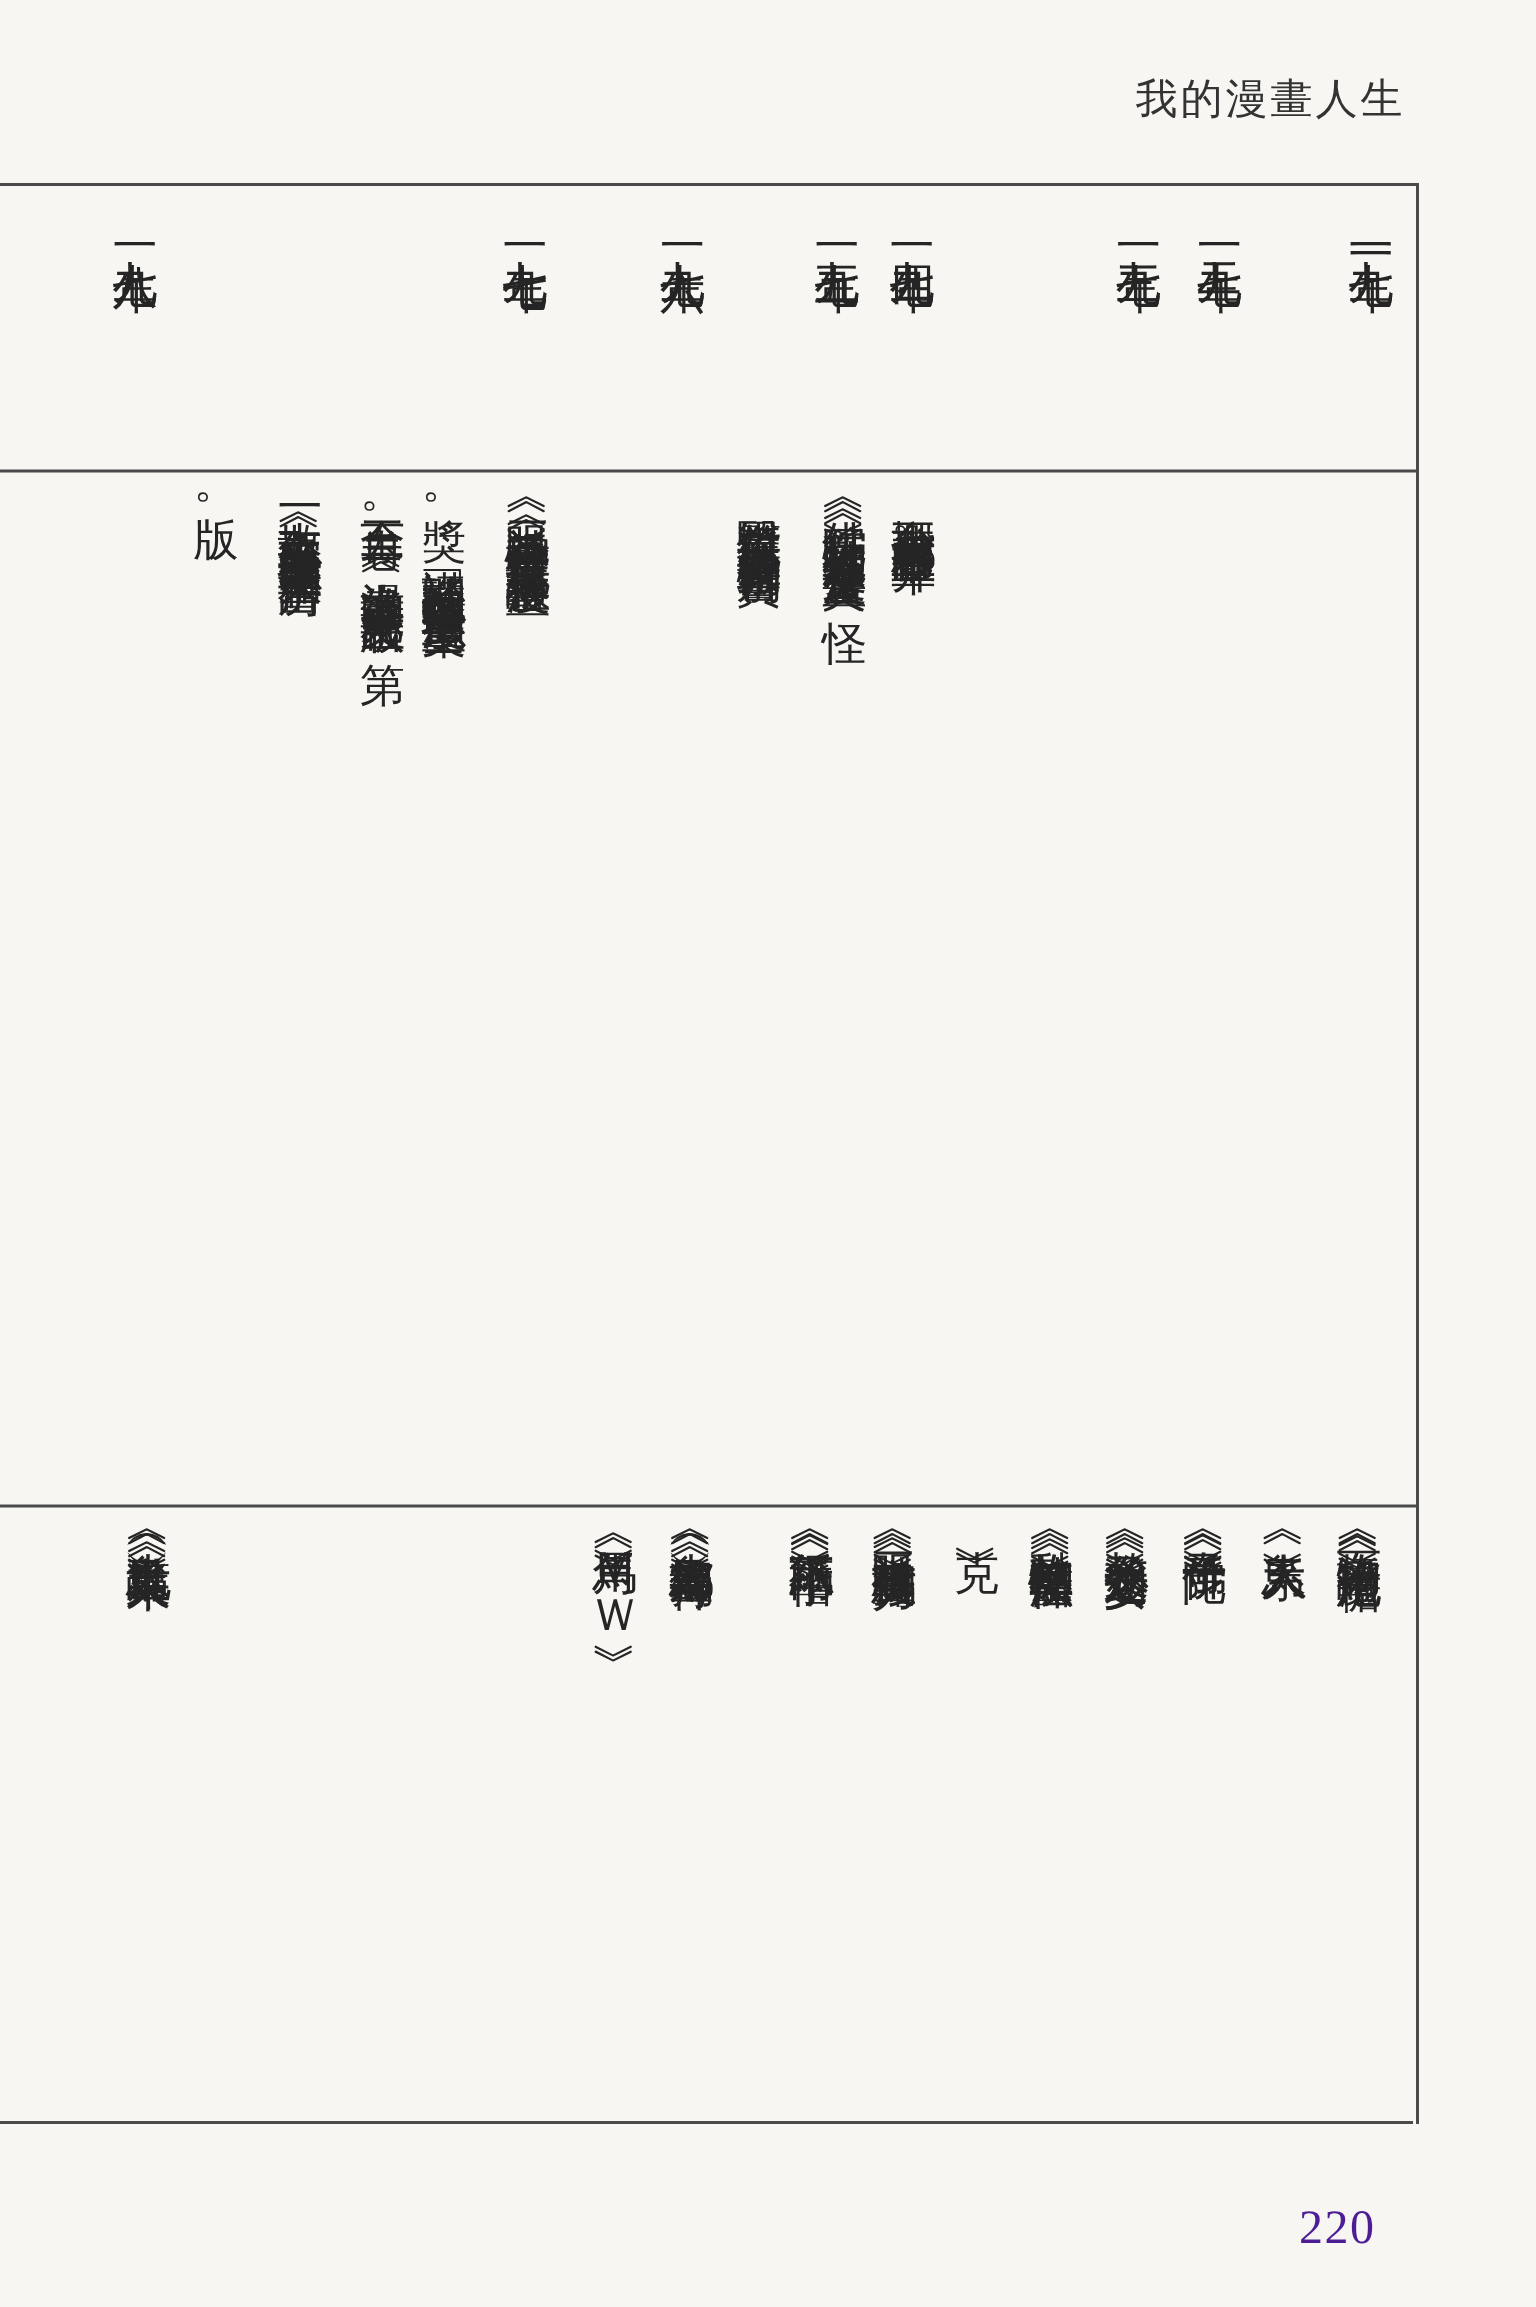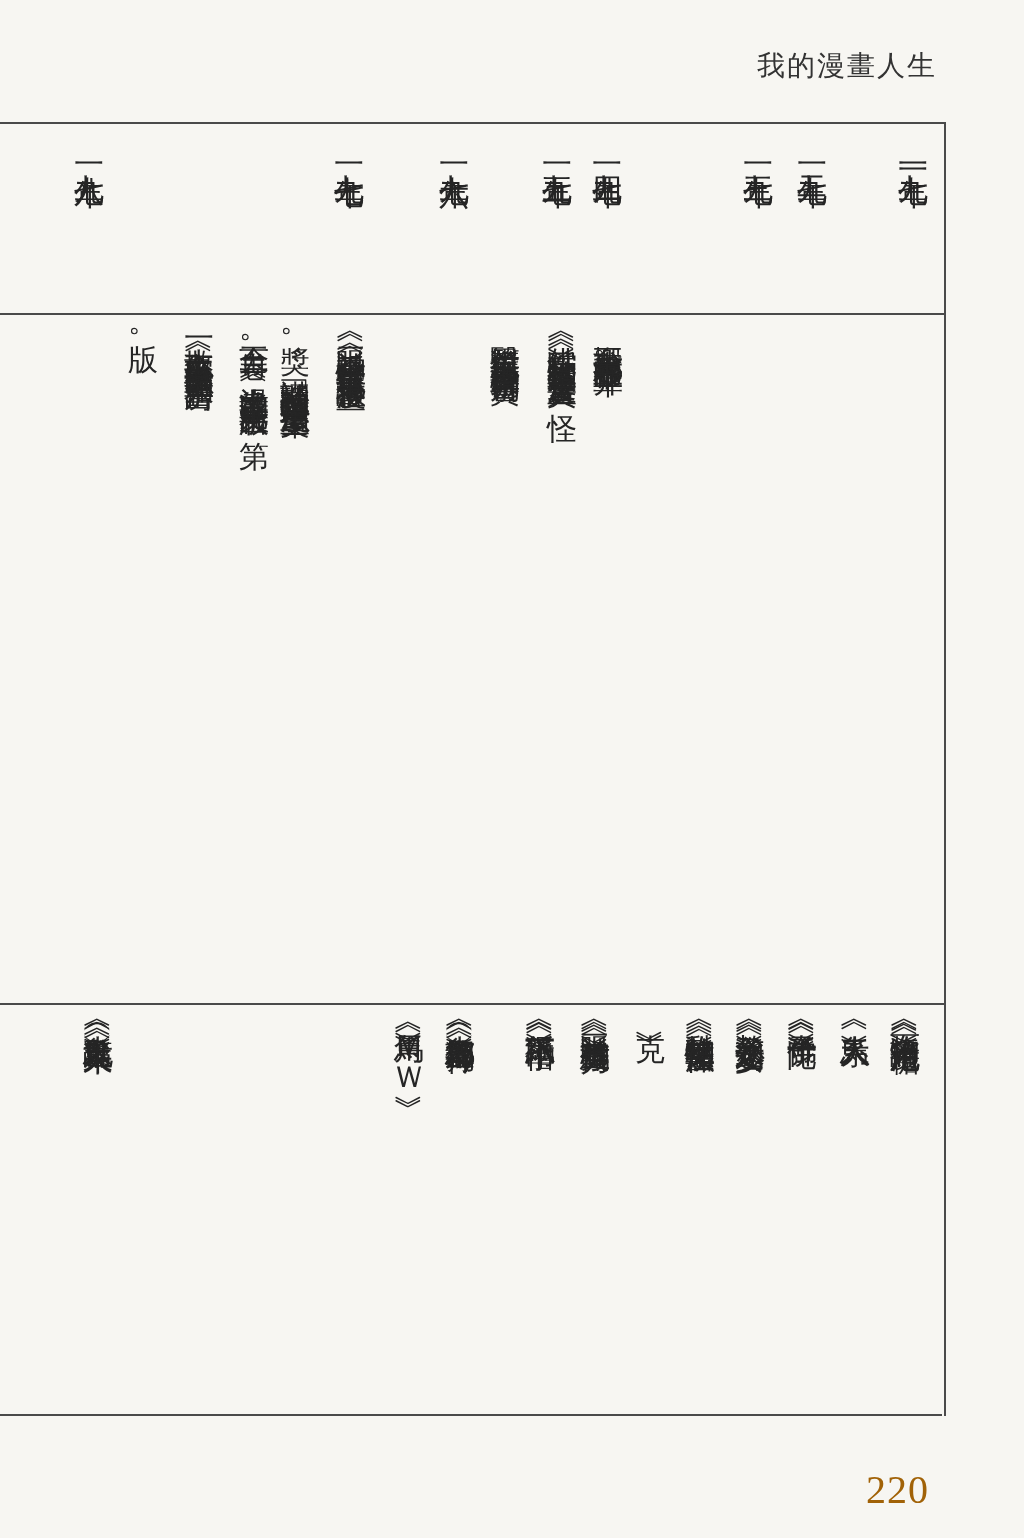--- a/index.html
+++ b/index.html
@@ -28,21 +28,21 @@
   }
   .year{top:148px;height:175px;}
   .event{top:322px;max-height:680px;}
   .work{top:1010px;max-height:402px;letter-spacing:1px;}
   .page-header{
     position:absolute;top:47px;left:757px;
     font-size:28px;letter-spacing:2px;color:#333;
   }
   .page-number{
     position:absolute;top:1466px;left:866px;
-    font-size:40px;letter-spacing:1px;color:#a16207;
+    font-size:32px;letter-spacing:1px;color:#4c1d95;
     font-family:"Liberation Serif",serif;
   }
 </style>
 </head>
 <body>
 
 <div class="canvas">
 
   <div class="page-header">我的漫畫人生</div>
 

